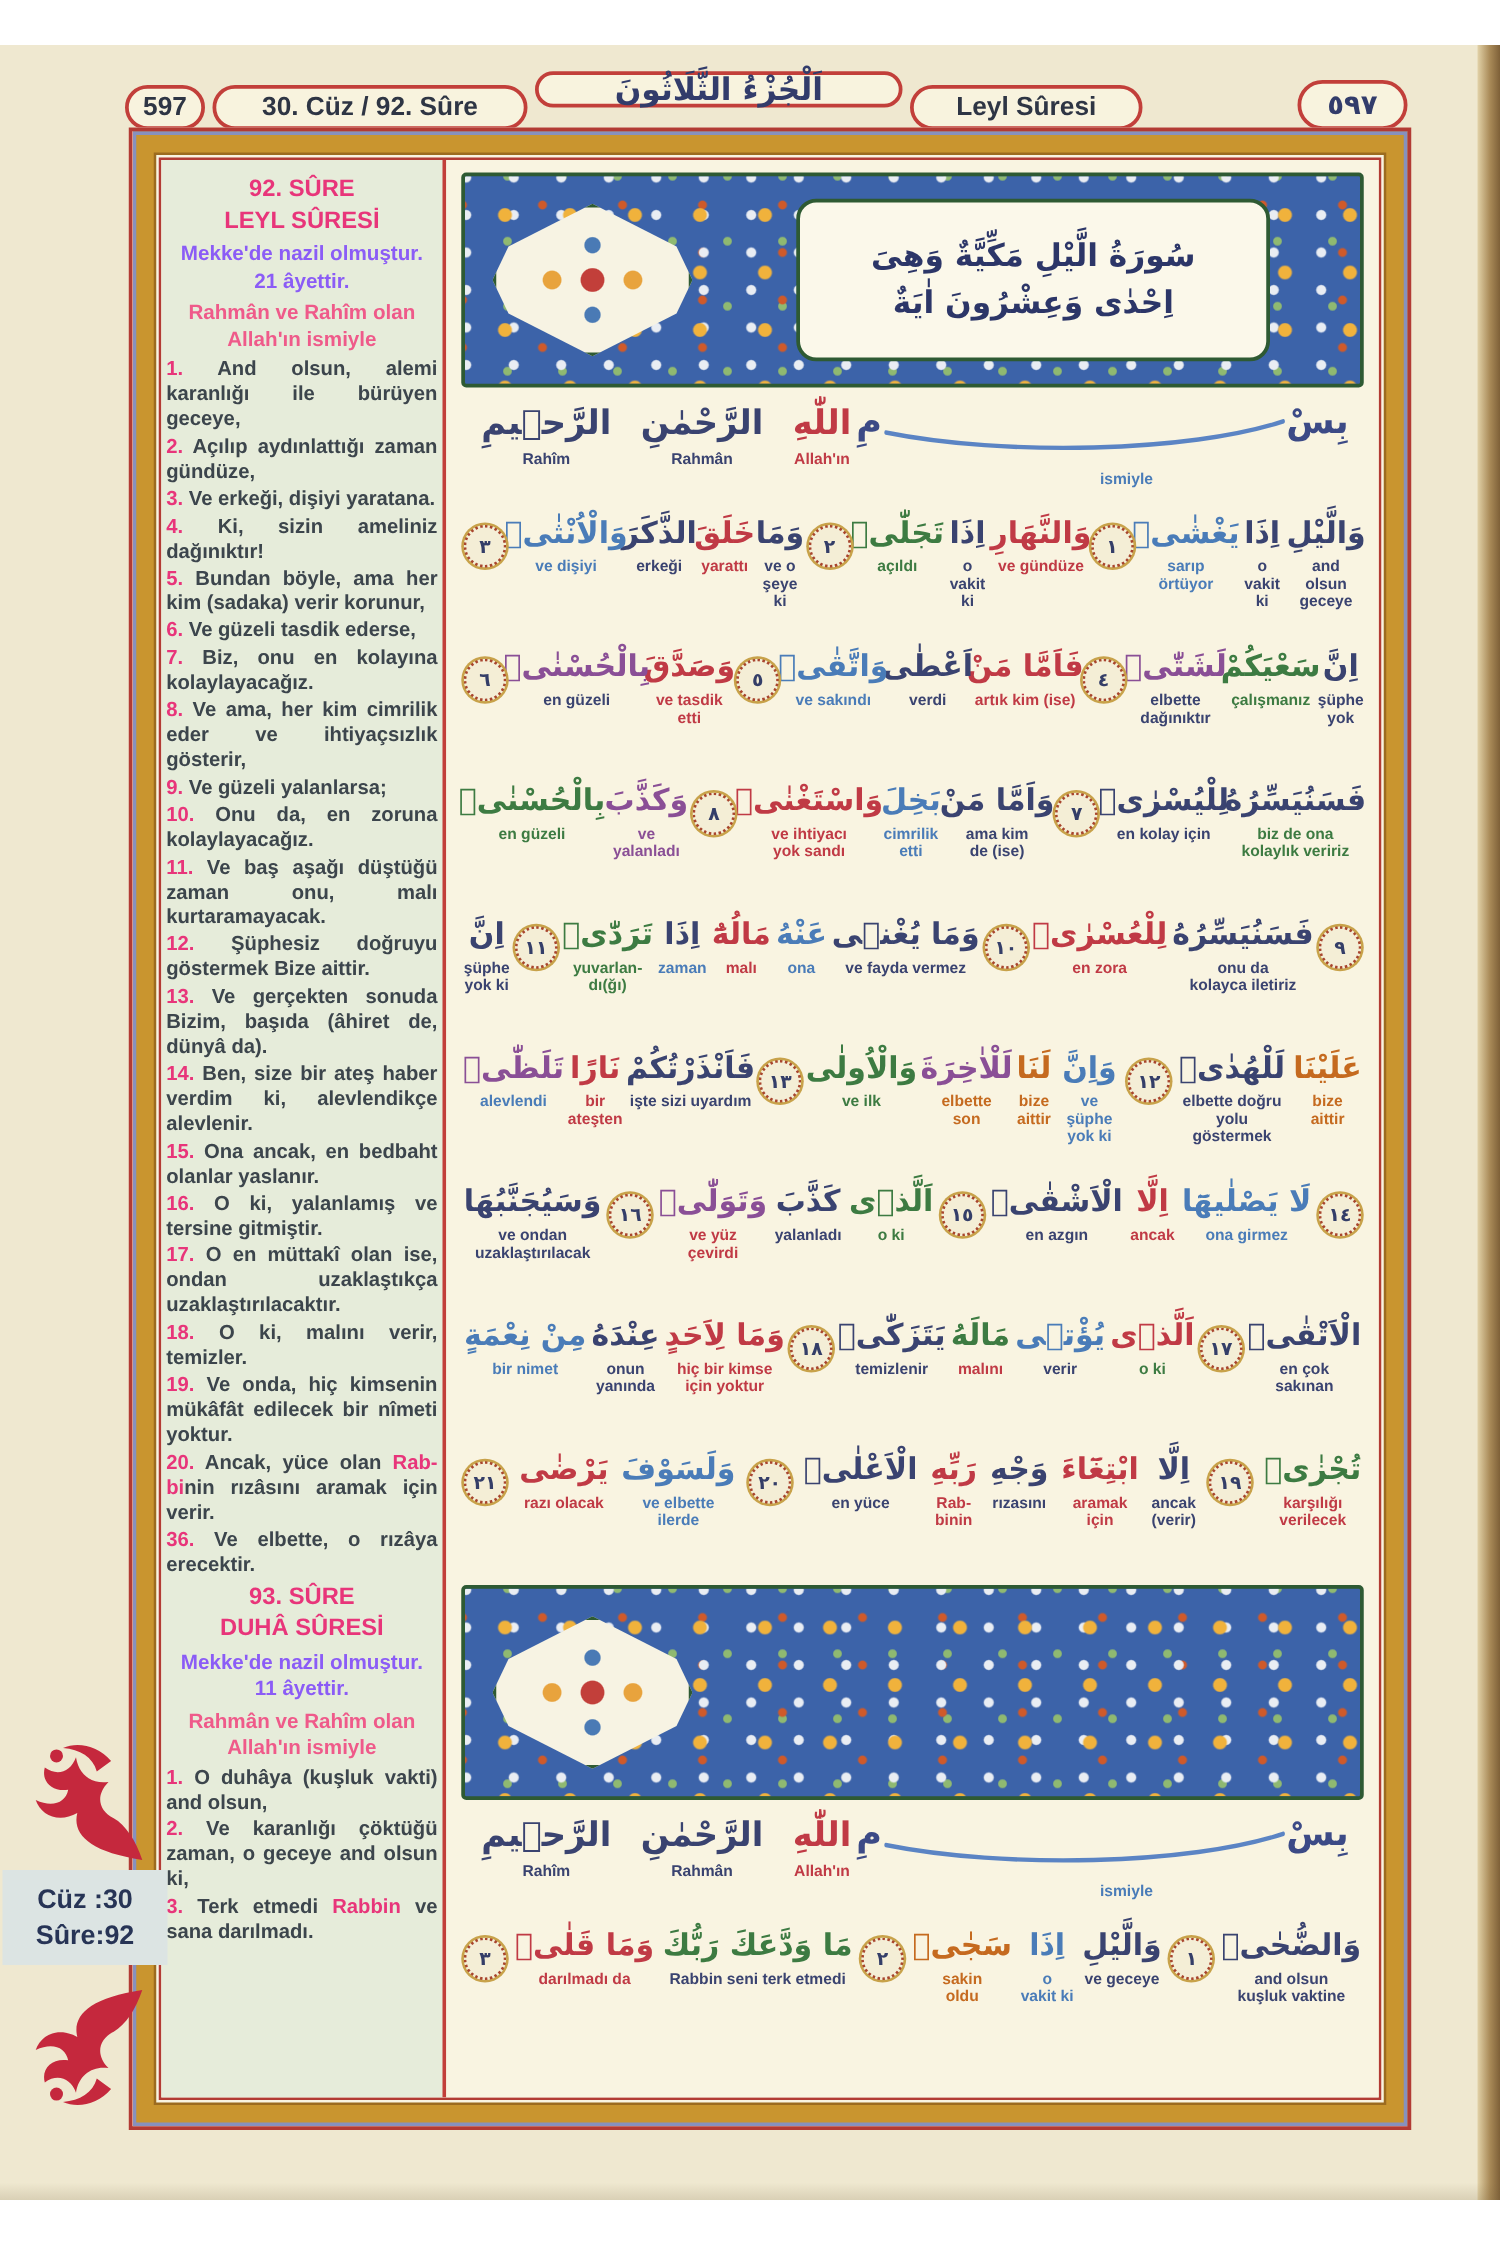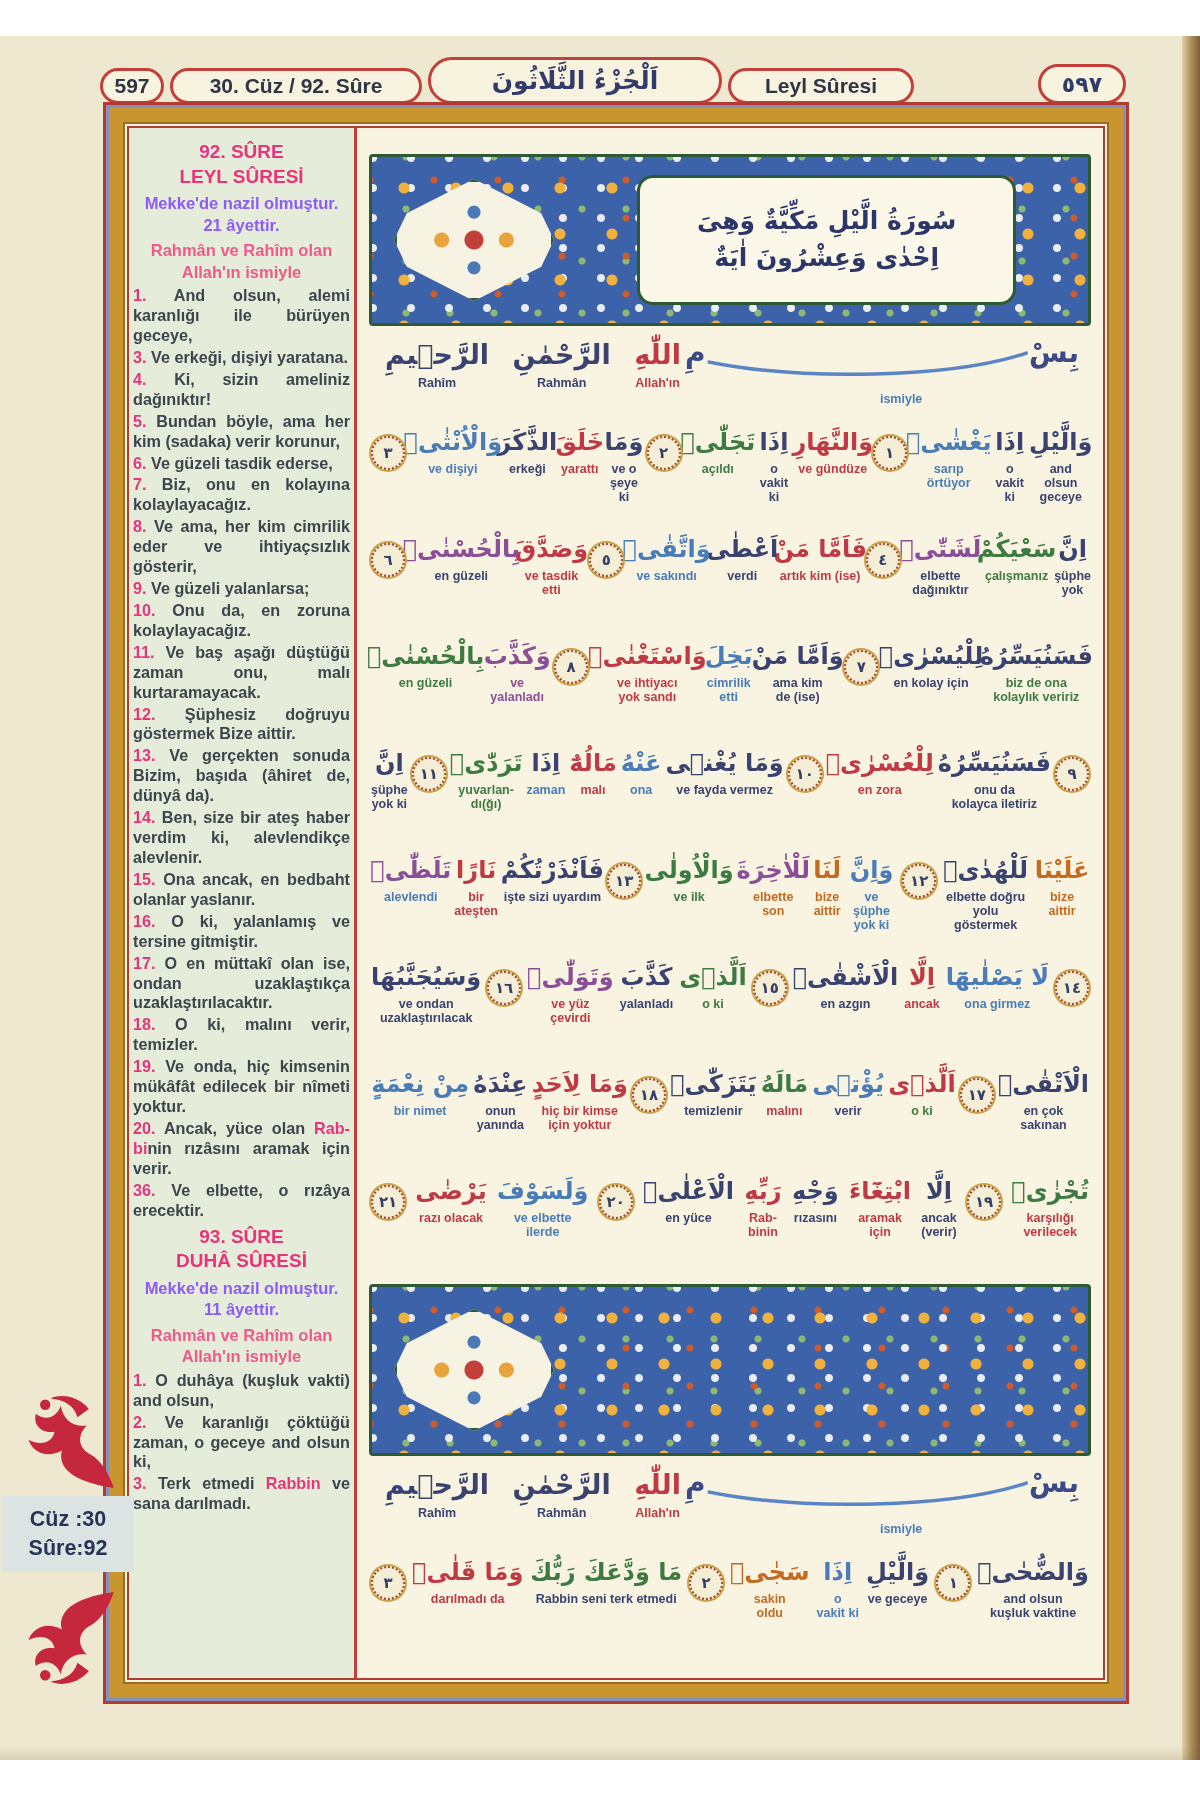--- a/index.html
+++ b/index.html
@@ -10,29 +10,29 @@
   .bottom-white { position:absolute; bottom:0; left:0; right:0; height:40px; background:#fff; }
   .bottom-shade { position:absolute; bottom:40px; left:0; right:0; height:14px;
           background:linear-gradient(to bottom, rgba(0,0,0,0), rgba(120,100,60,.18)); }
   .book-edge { position:absolute; right:0; top:36px; width:18px; height:1724px;
           background:linear-gradient(to right,#e2d2a8,#a98a58 55%,#7e6038); }
 
   
   .pill { position:absolute; top:68px; height:36px; background:#f8f3de; border:3px solid #c23f3a;
           border-radius:19px; display:flex; align-items:center; justify-content:center;
           font-weight:700; font-size:21px; color:#2e3544; }
-  .pill-ar { top:57px; height:47px; border-radius:24px; font-family:"DejaVu Sans",sans-serif; font-size:25px; color:#323c6b; }
+  .pill-ar { top:57px; height:29px; border-radius:24px; font-family:"DejaVu Sans",sans-serif; font-size:25px; color:#323c6b; }
 
   
   .frame { position:absolute; left:103px; top:102px; width:1026px; height:1602px;
            background:#f9f4e1; border:3px solid #b23b34;
            box-shadow: inset 0 0 0 3px #8791bd, inset 0 0 0 17px #c9952f, inset 0 0 0 19px #9c6b1f; }
   .frame-inner { position:absolute; inset:21px; border:2px solid #b23b34; display:flex; background:#f9f4e1; overflow:hidden; }
   .sidebar { width:228px; background:#e6ecda; border-right:3px solid #c23f3a; padding:8px 4px 6px; overflow:hidden; }
-  .content { flex:1; background:#f9f4e1; padding:24px 8px 4px; display:flex; flex-direction:column; overflow:hidden; }
+  .content { flex:1; background:#f9f4e1; padding:8px 8px 4px; display:flex; flex-direction:column; overflow:hidden; }
 
   
   .sb-heading { color:#e8357a; font-weight:700; font-size:19px; text-align:center; line-height:1.3; }
   .sb-meta    { color:#8b5cf6; font-weight:700; font-size:16.5px; text-align:center; line-height:1.3; }
   .sb-basmala { color:#ef5a8a; font-weight:700; font-size:16.5px; text-align:center; line-height:1.3; }
   .sb-sec { margin:4px 0 3px; }
   .sb-verse { color:#3c454c; font-weight:700; font-size:16.2px; line-height:1.23; text-align:justify; margin:2px 0; }
   .sb-num { color:#e8357a; }
   .seg-pink { color:#e8357a; }
 
@@ -124,20 +124,21 @@
           </div>
           <div class="sb-sec">
             <div class="sb-meta">Mekke'de nazil olmuştur.</div>
             <div class="sb-meta">21 âyettir.</div>
           </div>
           <div class="sb-sec">
             <div class="sb-basmala">Rahmân ve Rahîm olan</div>
             <div class="sb-basmala">Allah'ın ismiyle</div>
           </div>
           <p class="sb-verse"><span class="sb-num">1. </span><span>And olsun, alemi karanlığı ile bürüyen geceye,</span></p>
+          <p class="sb-verse"><span class="sb-num">2. </span><span>Açılıp aydınlattığı zaman gündüze,</span></p>
           <p class="sb-verse"><span class="sb-num">3. </span><span>Ve erkeği, dişiyi yaratana.</span></p>
           <p class="sb-verse"><span class="sb-num">4. </span><span>Ki, sizin ameliniz dağınıktır!</span></p>
           <p class="sb-verse"><span class="sb-num">5. </span><span>Bundan böyle, ama her kim (sadaka) verir korunur,</span></p>
           <p class="sb-verse"><span class="sb-num">6. </span><span>Ve güzeli tasdik ederse,</span></p>
           <p class="sb-verse"><span class="sb-num">7. </span><span>Biz, onu en kolayına kolaylayacağız.</span></p>
           <p class="sb-verse"><span class="sb-num">8. </span><span>Ve ama, her kim cimrilik eder ve ihtiyaçsızlık gösterir,</span></p>
           <p class="sb-verse"><span class="sb-num">9. </span><span>Ve güzeli yalanlarsa;</span></p>
           <p class="sb-verse"><span class="sb-num">10. </span><span>Onu da, en zoruna kolaylayacağız.</span></p>
           <p class="sb-verse"><span class="sb-num">11. </span><span>Ve baş aşağı düştüğü zaman onu, malı kurtaramayacak.</span></p>
           <p class="sb-verse"><span class="sb-num">12. </span><span>Şüphesiz doğruyu göstermek Bize aittir.</span></p>

